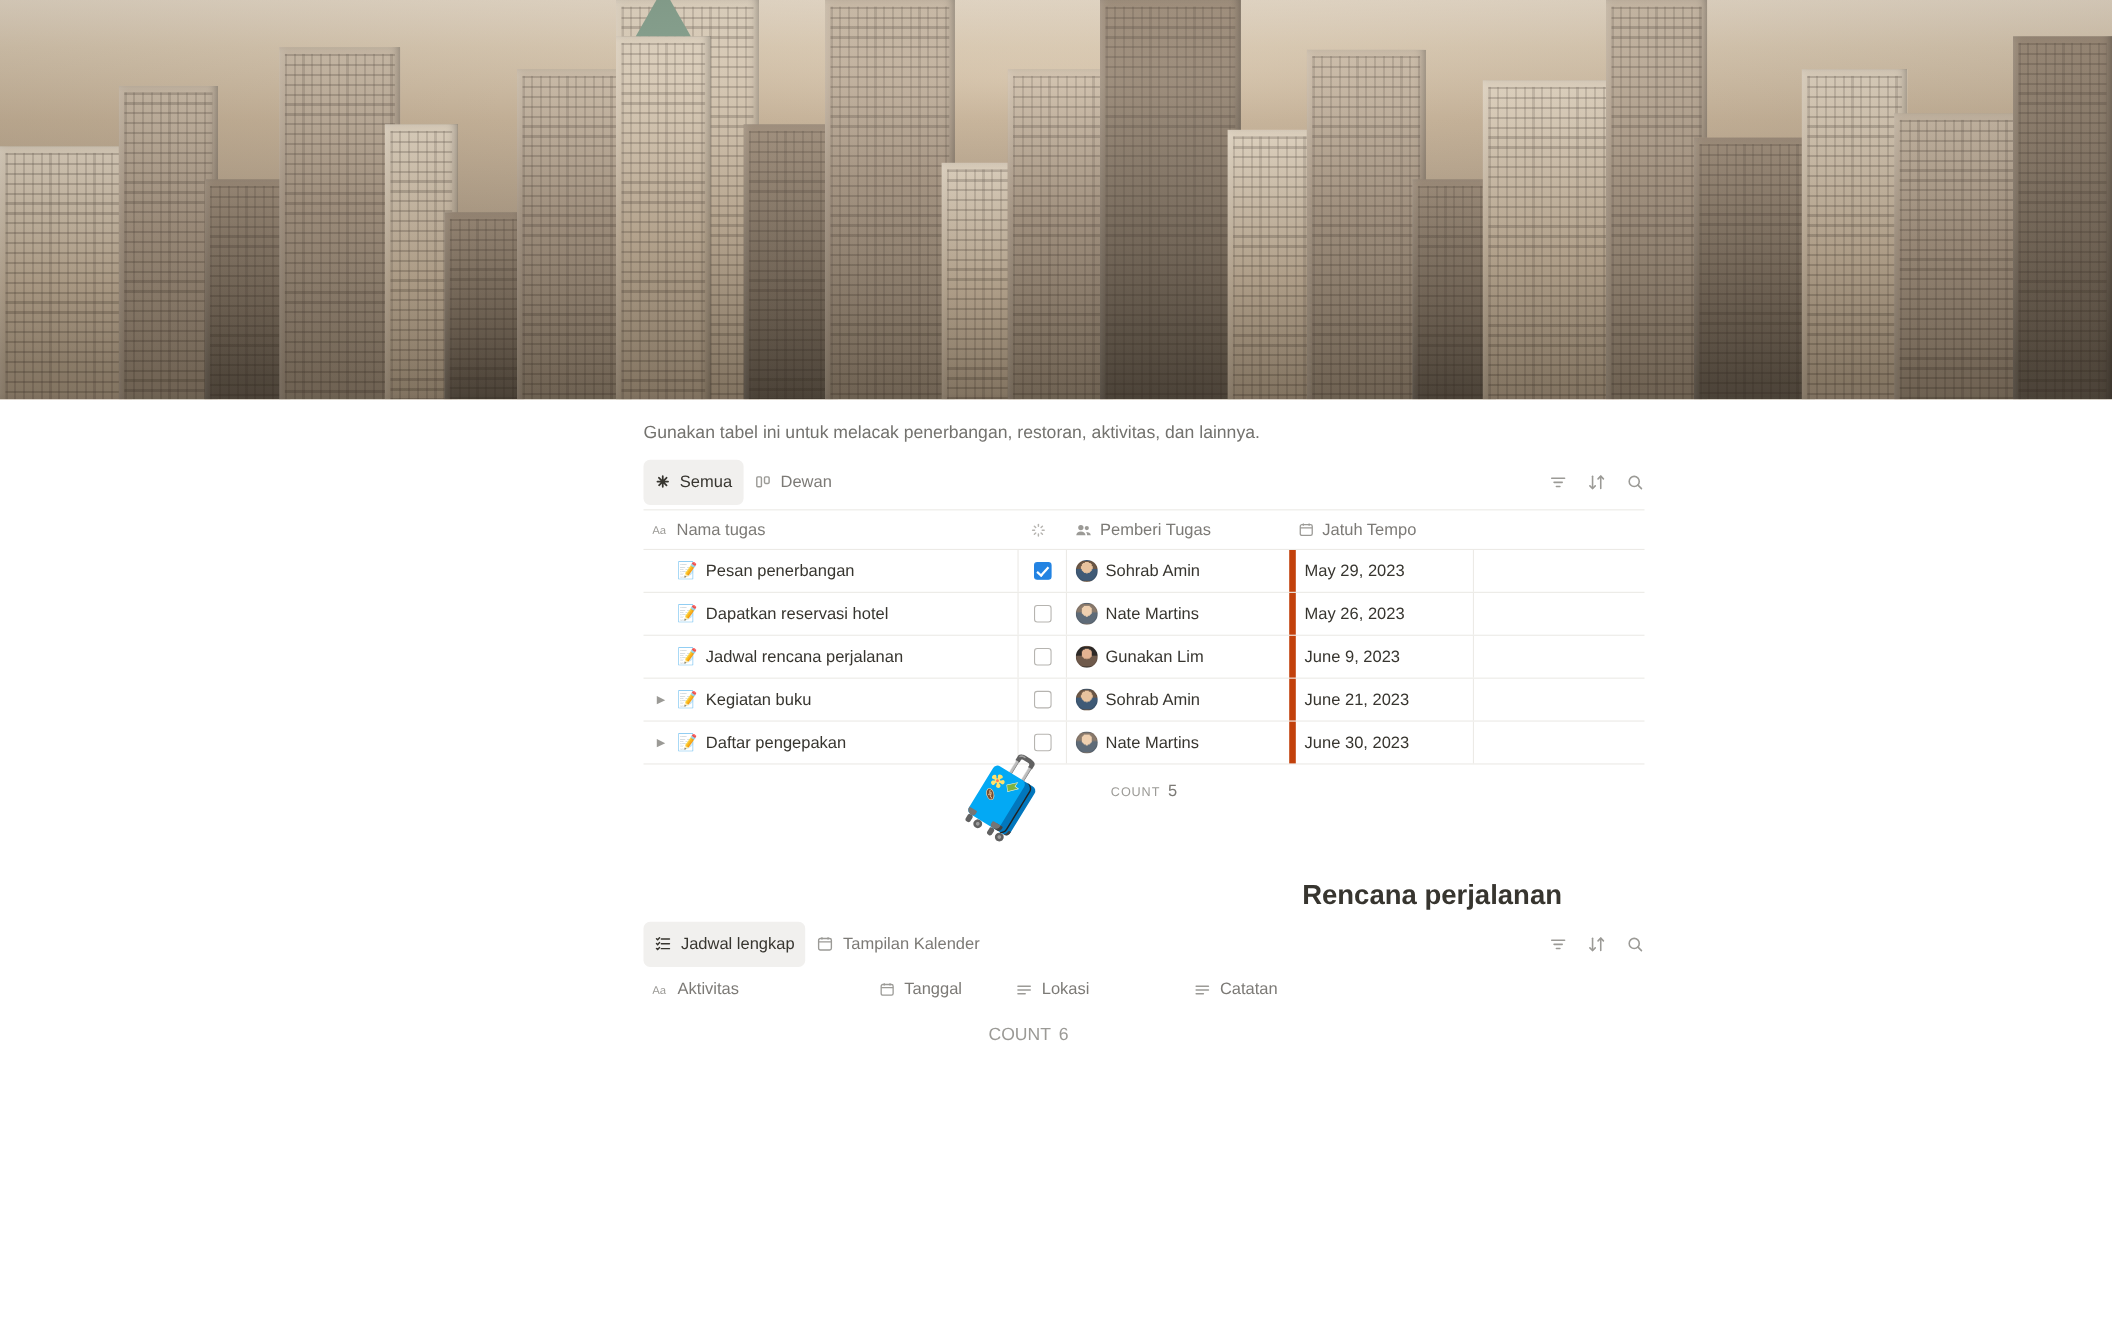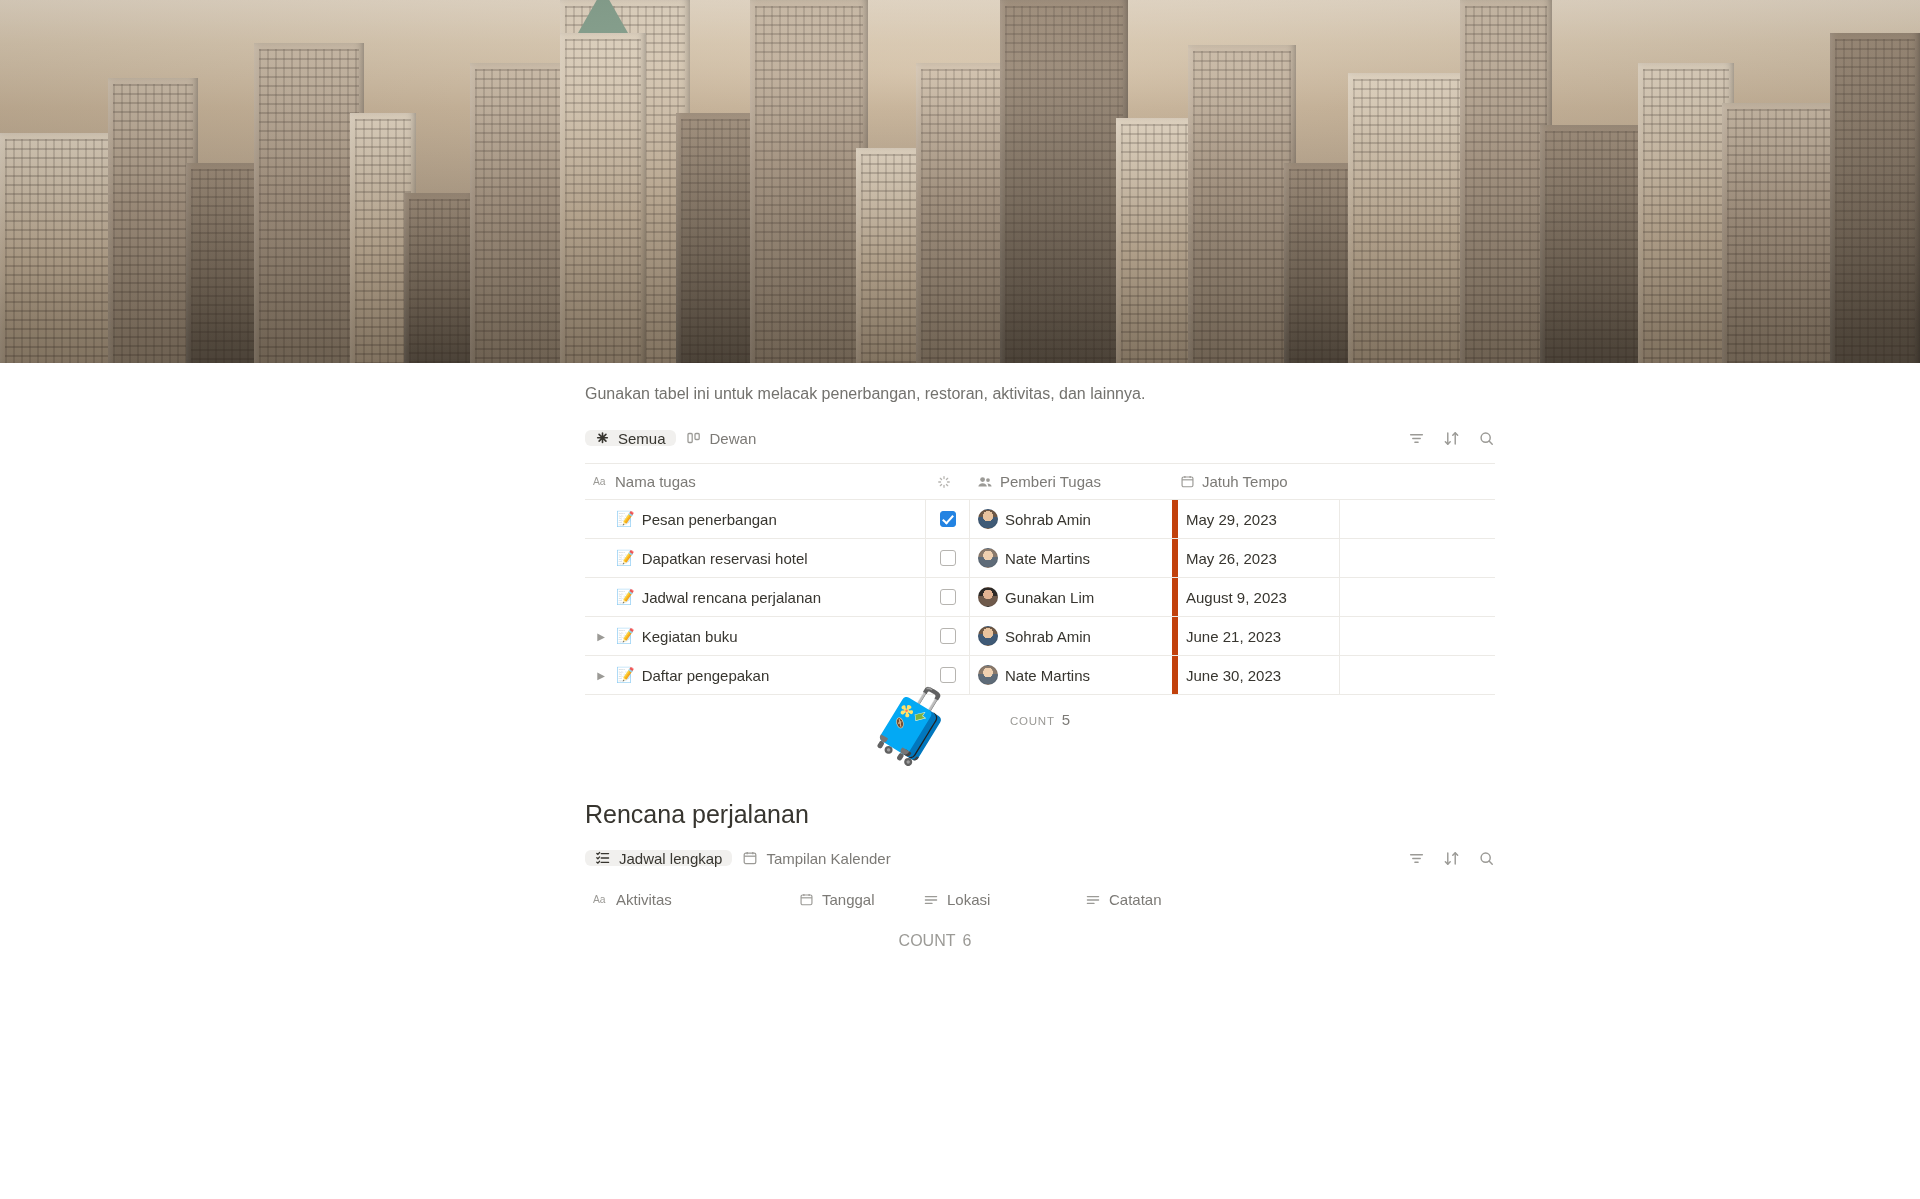--- a/index.html
+++ b/index.html
@@ -94,21 +94,21 @@
     display: flex;
     align-items: center;
     height: 34px;
     position: relative;
     width: 910px;
   }
   .view-tab {
     display: flex;
     align-items: center;
     gap: 8px;
-    height: 16px;
+    height: 41px;
     padding: 0 10px;
     border-radius: 6px;
     font-size: 15px;
     color: #7c7a76;
     cursor: pointer;
     white-space: nowrap;
   }
   .view-tab.active {
     background: #f1f0ee;
     color: #37352f;
@@ -211,23 +211,24 @@
     padding-top: 16px;
     color: #9b9a96;
     font-size: 12px;
   }
   .count-row .lbl { letter-spacing: .8px; text-transform: uppercase; font-size: 11.5px; }
   .count-row .val { font-size: 15px; color: #7c7a76; }
 
   
   .section-h2 {
     font-size: 25px;
-    font-weight: normal;
+    font-weight: bold;
     margin: 72px 0 0 0;
     color: #37352f;
+    text-align: right;
   }
   .plain-head {
     display: flex;
     width: 910px;
     margin-top: 10px;
     color: #7c7a76;
     font-size: 15px;
   }
   .plain-head .th2 {
     display: flex;
@@ -434,21 +435,21 @@
             <span class="row-emoji">📝</span>
             <span>Jadwal rencana perjalanan</span>
           </div>
           <div class="td col-check">
             <span class="cb"></span>
           </div>
           <div class="td col-assign">
             <span class="avatar av-3"></span>
             <span>Gunakan Lim</span>
           </div>
-          <div class="td col-due">August 9, 2023</div>
+          <div class="td col-due">June 9, 2023</div>
           <div class="td col-blank"></div>
         </div>
 
         <div class="trow">
           <div class="td col-name">
             <span class="toggle-arrow">▶</span>
             <span class="row-emoji">📝</span>
             <span>Kegiatan buku</span>
           </div>
           <div class="td col-check">

